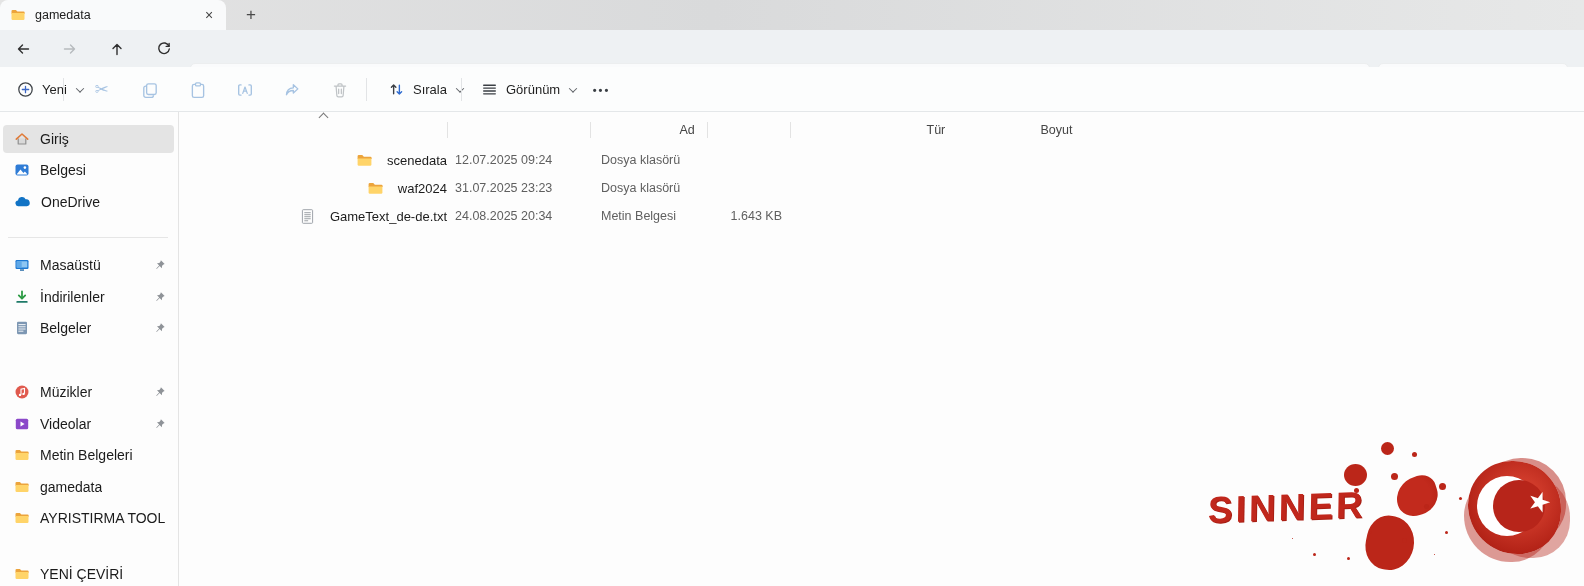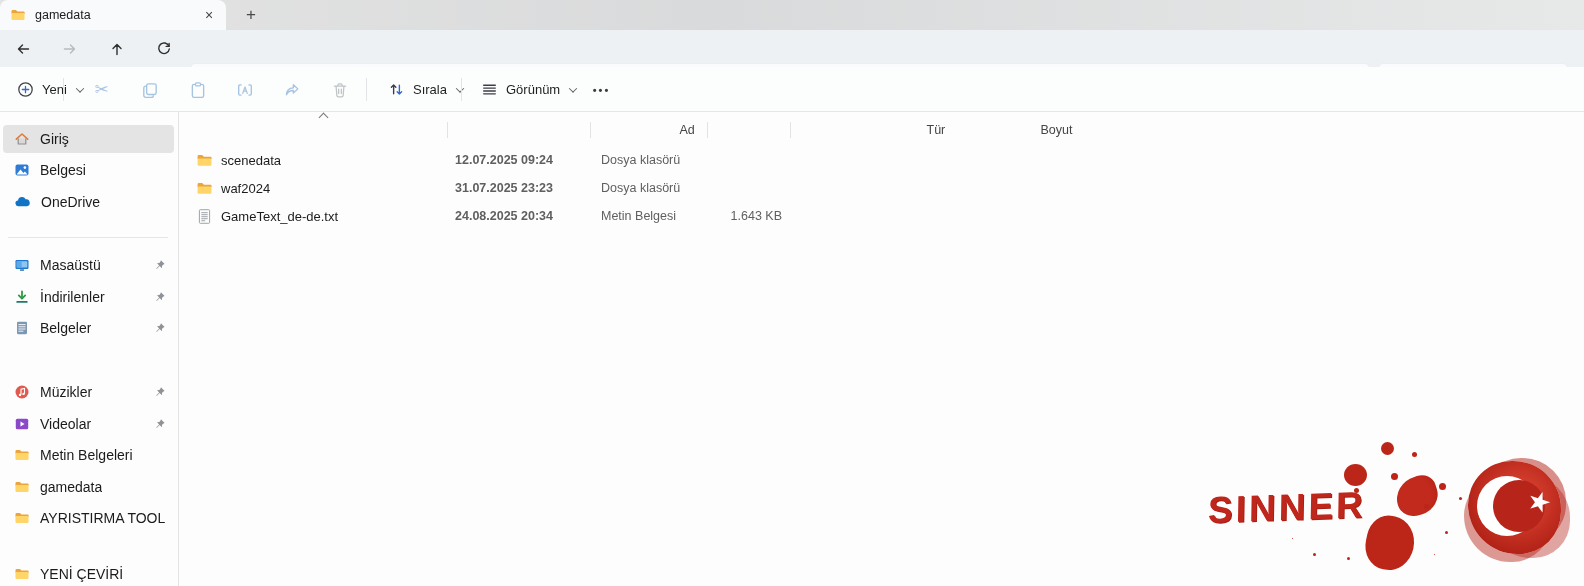--- a/index.html
+++ b/index.html
@@ -57,22 +57,22 @@
   .hc{position:relative;height:100%;display:flex;align-items:center;}
   .hc-ad{width:257px;padding-left:21px;}
   .hc-date{width:143px;padding-left:8px;}
   .hc-type{width:117px;padding-left:11px;}
   .hc-size{width:83px;padding-left:8px;}
   .hsep{position:absolute;top:122px;width:1px;height:16px;background:#e3e3e3;}
   .sortind{position:absolute;left:320px;top:114px;width:7px;height:7px;border-left:1.2px solid #787878;
     border-top:1.2px solid #787878;transform:rotate(45deg);}
   .rows{position:absolute;left:190px;top:146px;right:0;}
   .frow{height:28px;display:flex;align-items:center;font-size:12.5px;color:#5f5f5f;border-radius:3px;}
-  .fc-name{width:257px;display:flex;align-items:center;gap:8px;padding-left:6px;font-size:13px;color:#1c1c1c;}
-  .fc-date{width:143px;padding-left:8px;font-weight:bold;}
+  .fc-name{width:257px;display:flex;align-items:center;gap:14px;padding-left:6px;font-size:13px;color:#1c1c1c;justify-content:flex-end;}
+  .fc-date{width:143px;padding-left:8px;}
   .fc-type{width:117px;padding-left:11px;}
   .fc-size{width:83px;padding-right:8px;text-align:right;}
 
   
   .wm{position:absolute;pointer-events:none;}
   .wm-text{left:1208px;top:487px;font-size:37px;font-weight:900;letter-spacing:3px;color:#c0271c;
     transform:rotate(-2deg) skewX(-3deg);
     text-shadow:1px 1px 0 #a81f14, -5px 14px 0 rgba(192,39,28,.0);}
   .blob{position:absolute;background:#bb2619;}
   .b1{left:1366px;top:516px;width:48px;height:54px;border-radius:46% 54% 52% 48%;transform:rotate(12deg);}

